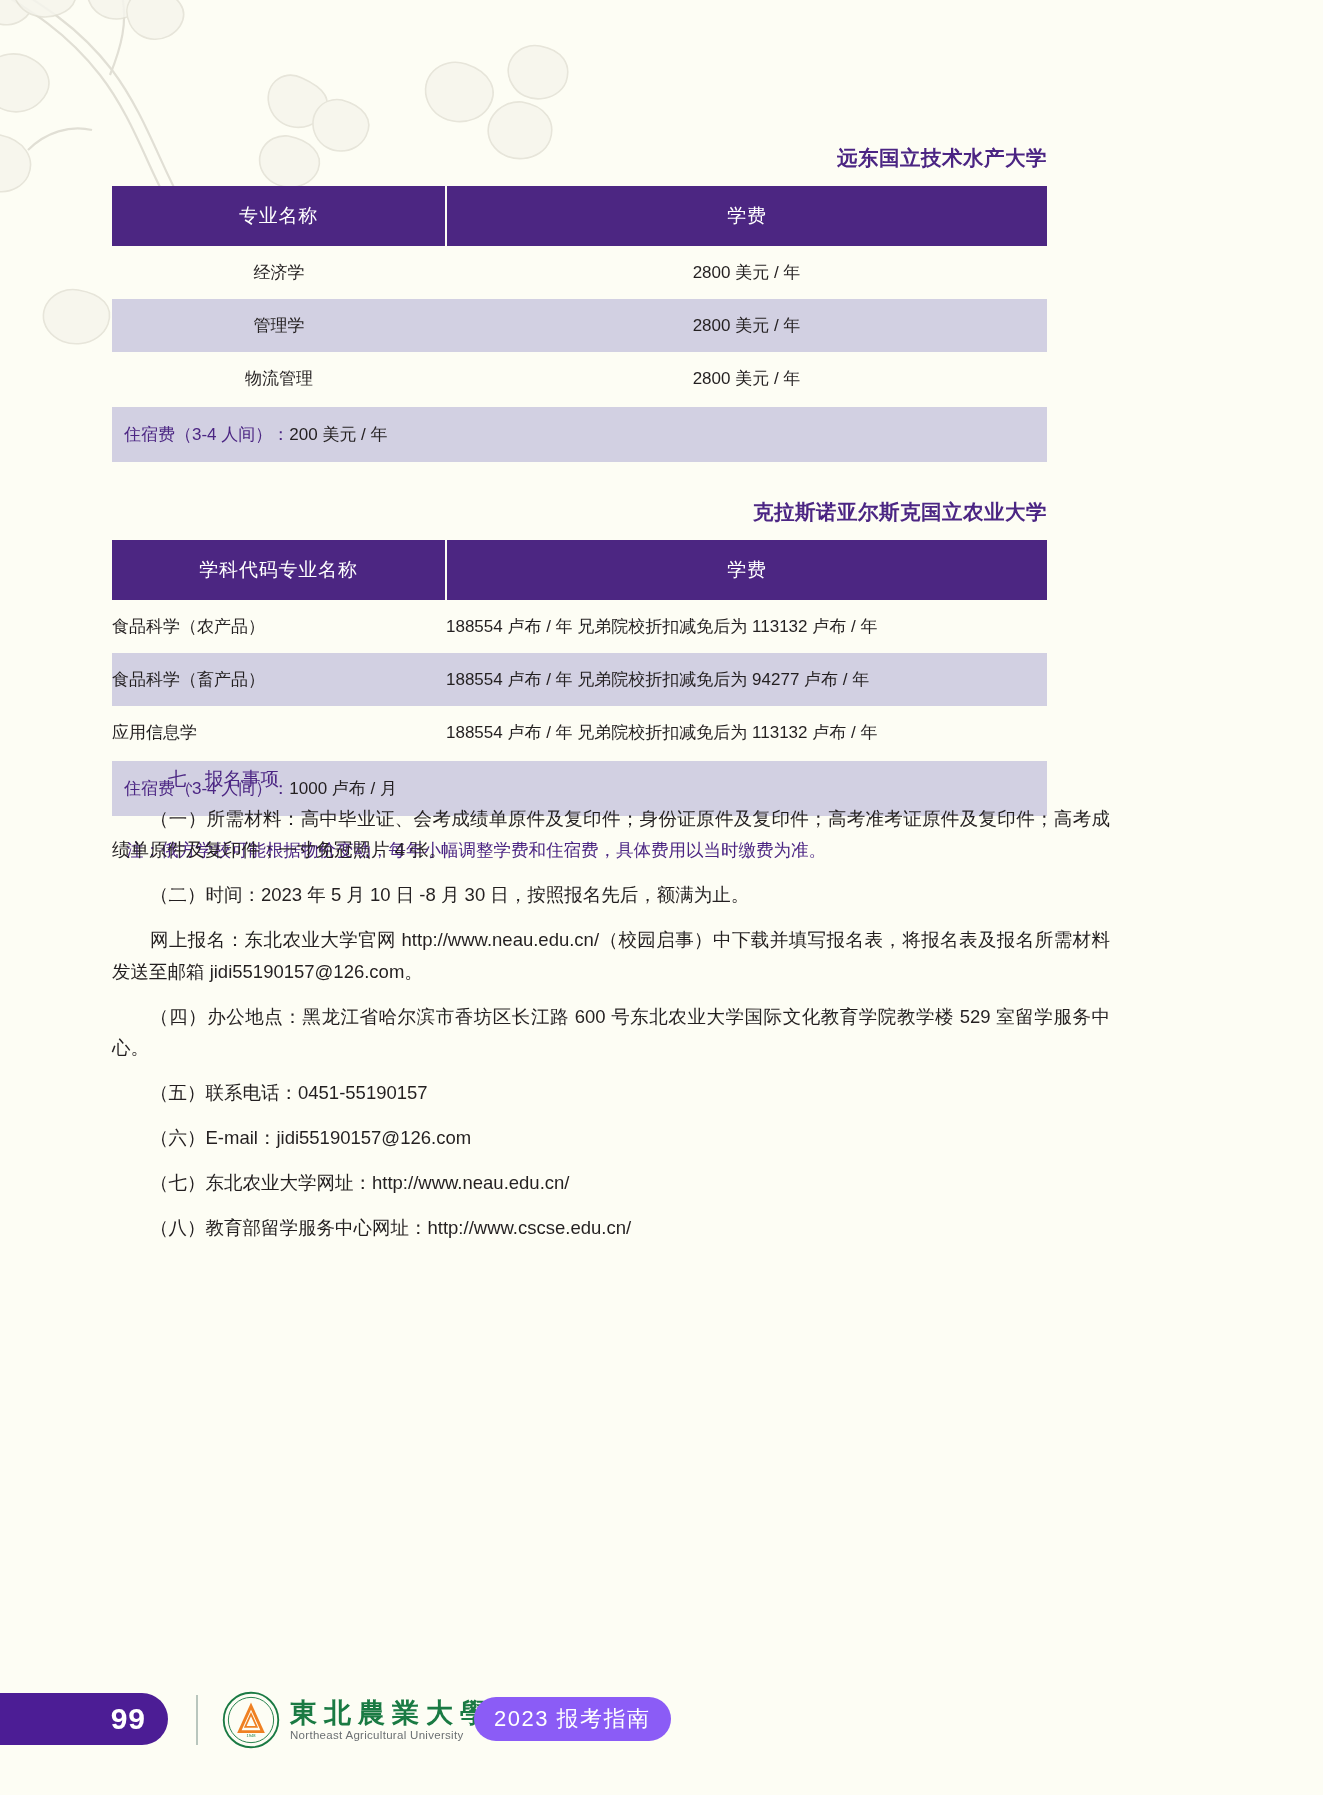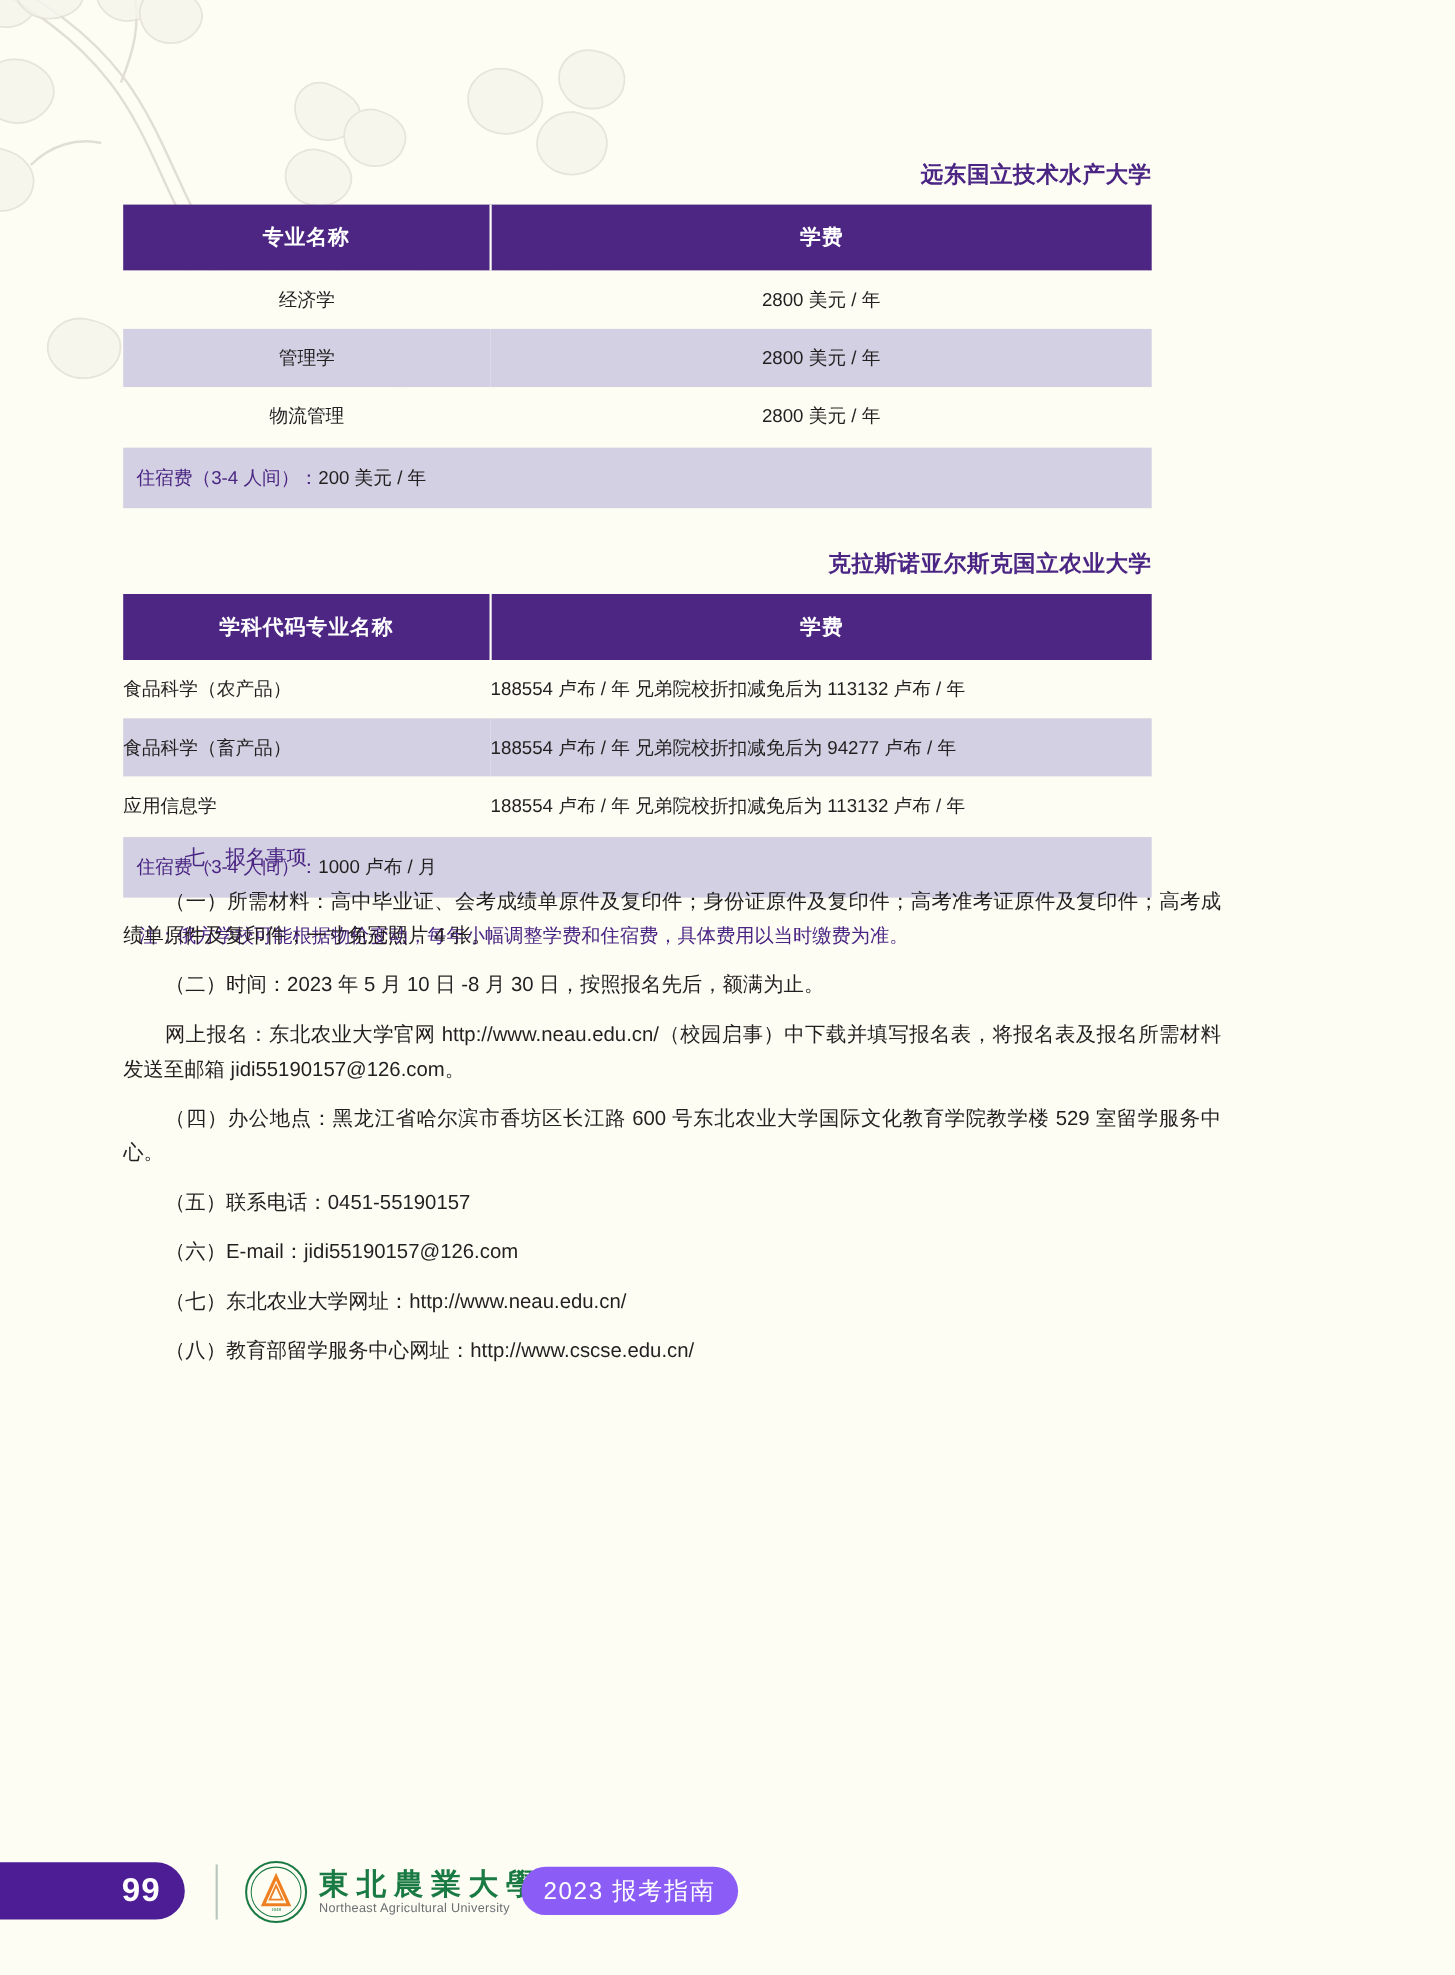--- a/index.html
+++ b/index.html
@@ -56,21 +56,21 @@
   
   table.fee-table {
     width: 100%;
     border-collapse: collapse;
     table-layout: fixed;
   }
   table.fee-table th {
     background: #4c2682;
     color: #ffffff;
     font-size: 19px;
-    font-weight: bold;
+    font-weight: normal;
     padding: 17px 0;
     letter-spacing: .8px;
     border-right: 2px solid #fdfdf4;
   }
   table.fee-table th:last-child { border-right: none; }
 
   table.fee-table td {
     font-size: 17px;
     padding: 15px 0;
     color: #231f20;

